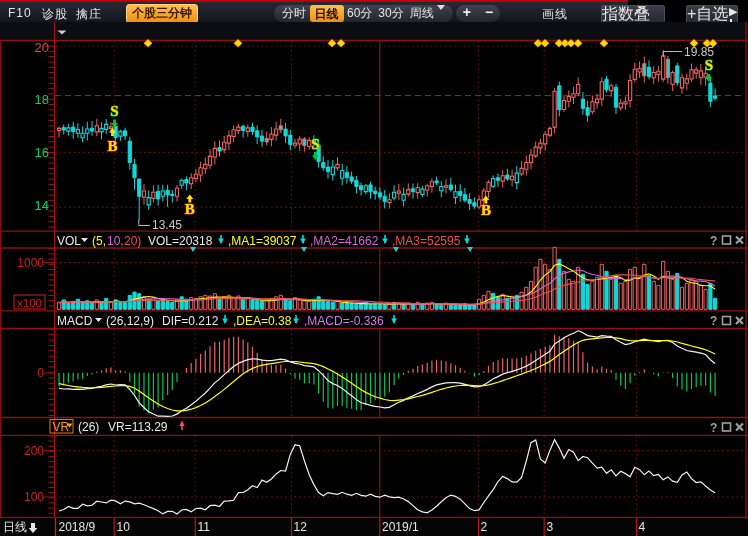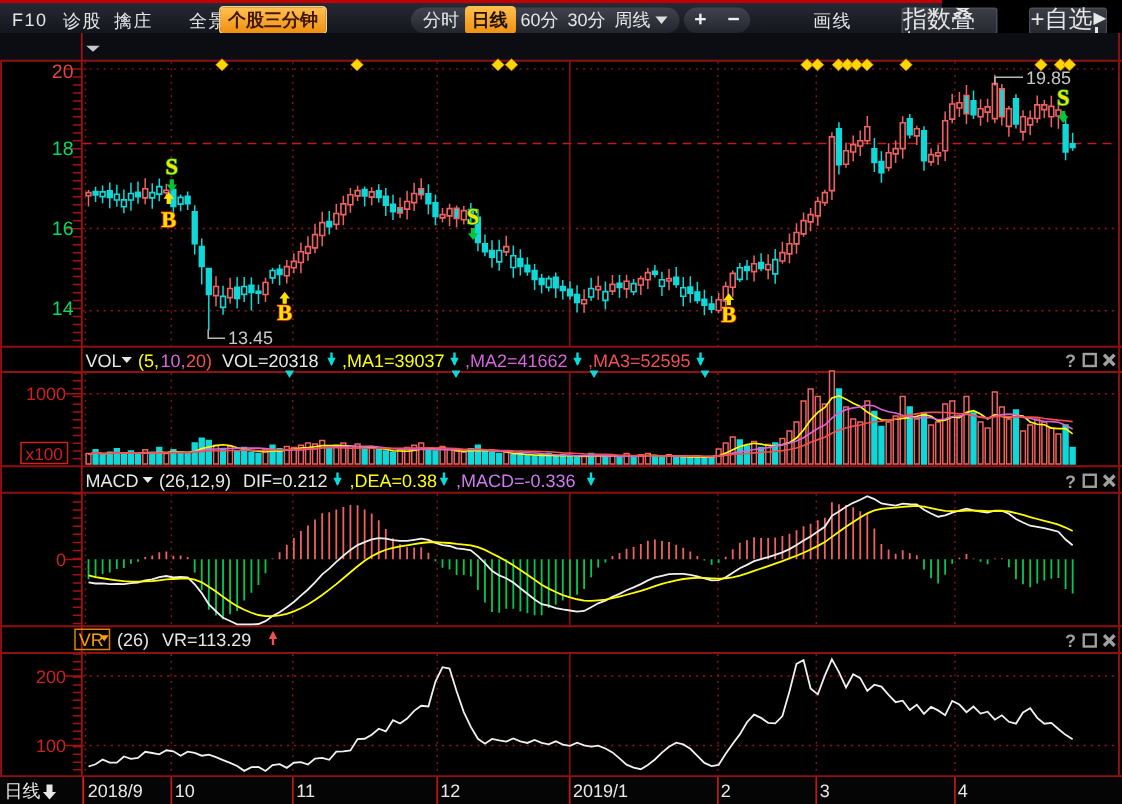--- a/index.html
+++ b/index.html
@@ -1,19 +1,19 @@
 <!DOCTYPE html>
 <html><head><meta charset="utf-8">
 <style>
 html,body{margin:0;padding:0;background:#000;width:748px;height:536px;overflow:hidden}
 #stage{position:relative;width:748px;height:536px;font-family:"Liberation Sans",sans-serif}
 #tb{position:absolute;left:0;top:0;width:628px;height:22px;background:linear-gradient(#262935,#14161d);border-top:2px solid #c30000;box-sizing:border-box}
 .tt{position:absolute;top:4px;color:#e6e6e6;font-size:12px;letter-spacing:1px}
-#orangebtn{position:absolute;left:146px;top:2px;width:70px;height:17px;background:linear-gradient(#ffc050,#ef9010);border:1px solid #ffd080;border-radius:3px;color:#401800;font-size:12px;text-align:center;line-height:17px;font-weight:bold}
-#pill{position:absolute;left:274px;top:2.5px;height:17px;background:linear-gradient(#40434e,#23252d);border-radius:9px;padding:0 5px;display:flex;align-items:center;white-space:nowrap}
+#orangebtn{position:absolute;left:126px;top:2px;width:70px;height:17px;background:linear-gradient(#ffc050,#ef9010);border:1px solid #ffd080;border-radius:3px;color:#401800;font-size:12px;text-align:center;line-height:17px;font-weight:bold}
+#pill{position:absolute;left:274px;top:2.5px;height:17px;background:linear-gradient(#40434e,#23252d);border-radius:9px;padding:0 5px;display:flex;white-space:nowrap}
 .pt{color:#e6e6e6;font-size:12px;padding:0 3px;white-space:nowrap}
 #dayline{background:linear-gradient(#ffc050,#ef9010);color:#201000;font-size:12px;font-weight:bold;border-radius:3px;padding:1px 5px;margin:0 0.5px}
 .dn{display:inline-block;width:0;height:0;border-left:4px solid transparent;border-right:4px solid transparent;border-top:5px solid #ddd;vertical-align:middle}
 #pm{position:absolute;left:456px;top:2.5px;width:44px;height:17px;background:linear-gradient(#40434e,#23252d);border-radius:9px;color:#eee;font-size:14px;font-weight:bold;text-align:center;line-height:15px}
 .pmt{display:inline-block}
 .gbtn{position:absolute;top:2.5px;height:16px;background:linear-gradient(#3a3d46,#272931);border:1px solid #4a4d55;border-radius:2px;color:#e6e6e6;font-size:16px;text-align:left;line-height:16px}
 #rar{position:absolute;left:729px;top:3px;color:#e8e8e8;font-size:11px}
 #rbar{display:inline-block;width:2px;height:10px;background:#e8e8e8;margin-left:1px;vertical-align:-1px}
 </style></head>
 <body>

